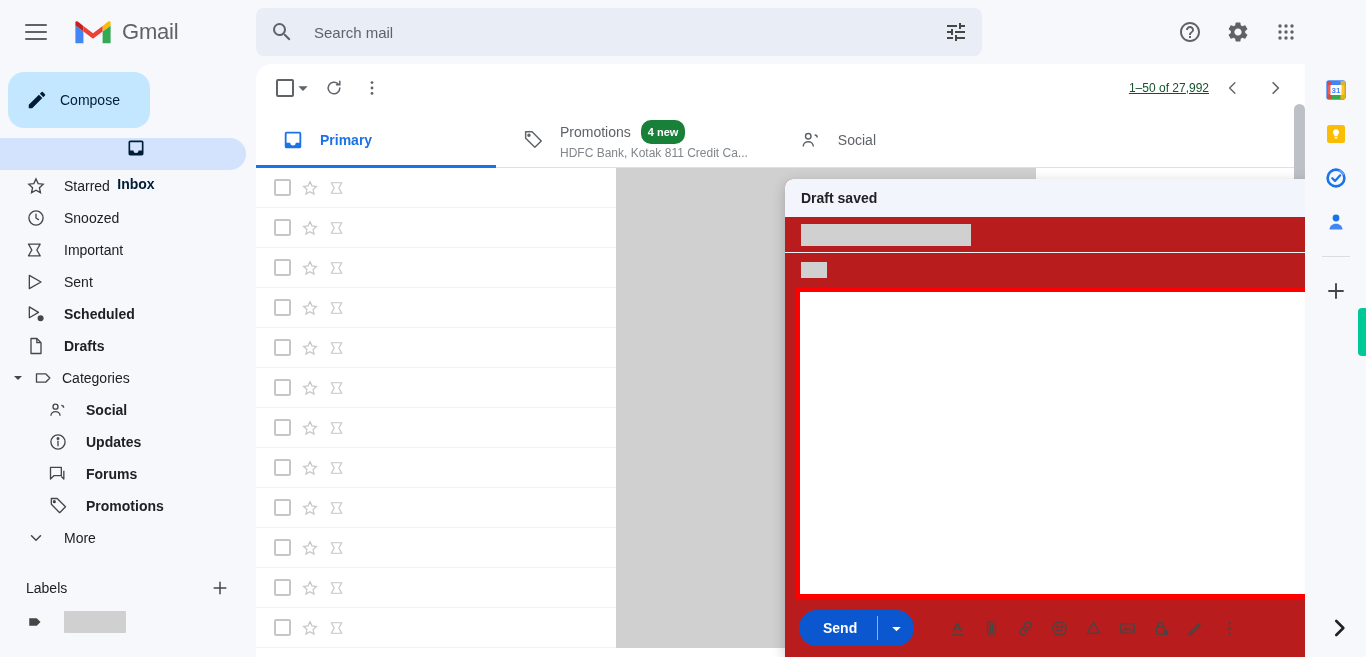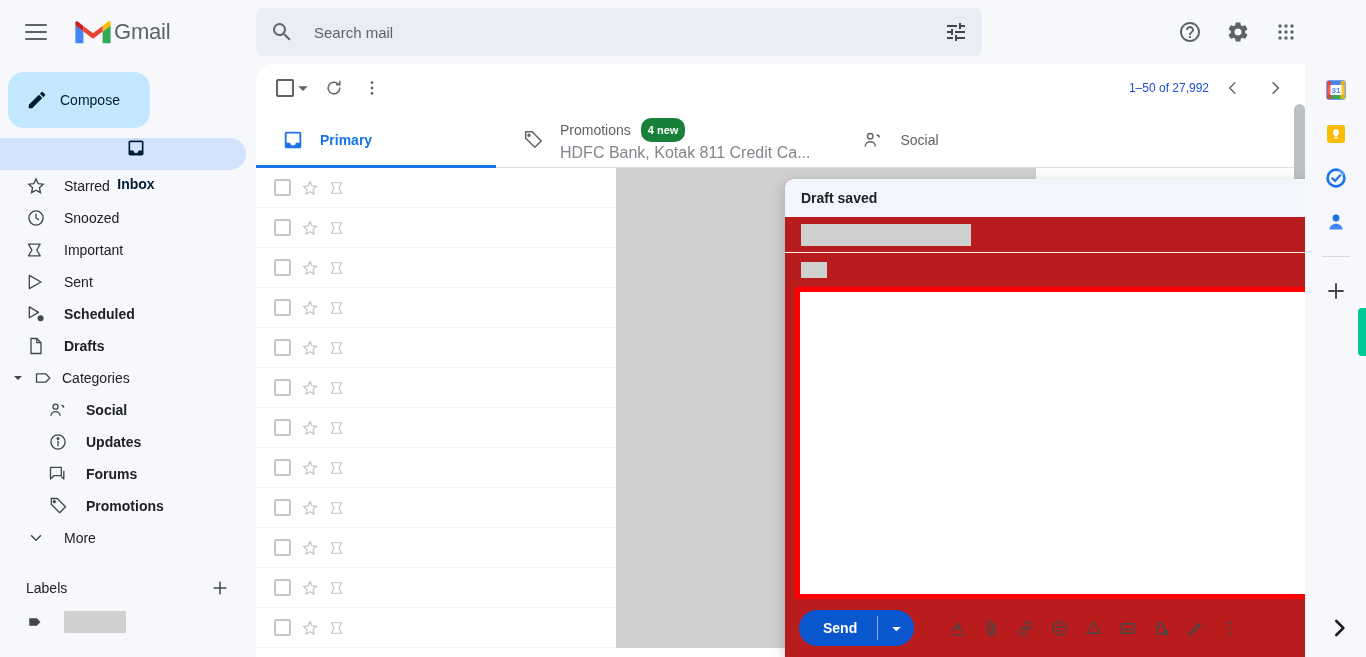--- a/index.html
+++ b/index.html
@@ -15,21 +15,21 @@
   .topbar {
     position: absolute; top: 0; left: 0; width: 1366px; height: 64px;
     background: #f6f8fc; display: flex; align-items: center;
   }
   .hamburger {
     width: 48px; height: 48px; margin-left: 12px;
     display: flex; flex-direction: column; justify-content: center;
     align-items: center; gap: 5px; border-radius: 50%; cursor: pointer;
   }
   .hamburger span { display: block; width: 22px; height: 2px; background: #5f6368; border-radius: 1px; }
-  .brand { display: flex; align-items: center; margin-left: 12px; gap: 0; }
+  .brand { display: flex; align-items: center; margin-left: 12px; gap: 8px; }
   .brand-logo { width: 42px; height: 32px; }
   .brand-text { font-size: 22px; color: #5f6368; letter-spacing: -0.2px; }
 
   .search-wrap {
     position: absolute; left: 256px; top: 8px;
     width: 726px; height: 48px;
     background: #e9eef6; border-radius: 8px;
     display: flex; align-items: center; padding: 0 14px;
   }
   .search-icon { width: 24px; height: 24px; flex: 0 0 24px; color: #5f6368; }
@@ -91,36 +91,36 @@
   .main {
     position: absolute; top: 64px; left: 256px;
     width: 1049px; height: 593px;
     background: #fff; border-radius: 16px 0 0 0; overflow: hidden;
   }
   .list-toolbar { height: 48px; display: flex; align-items: center; padding: 0 8px 0 16px; }
   .tb-left { display: flex; align-items: center; gap: 2px; }
   .sel-all { display: flex; align-items: center; gap: 2px; cursor: pointer; padding: 4px; }
   .cb { width: 18px; height: 18px; border: 2px solid #5f6368; border-radius: 2px; }
   .tb-right { margin-left: auto; display: flex; align-items: center; gap: 6px; padding-right: 4px; }
-  .pagetext { font-size: 12px; color: #1d4ed8; }
+  .pagetext { font-size: 12px; color: #14532d; text-decoration: underline; }
   .pg-btn { width: 36px; height: 36px; display: flex; align-items: center; justify-content: center; cursor: pointer; color: #5f6368; }
 
   .tabs { display: flex; height: 56px; border-bottom: 1px solid #e0e0e0; padding-left: 0; }
   .tab {
     display: flex; align-items: center; gap: 16px;
     padding: 0 26px; cursor: pointer; position: relative;
     min-width: 240px; height: 56px;
   }
   .tab-ico { width: 22px; height: 22px; flex: 0 0 22px; color: #5f6368; }
   .tab.active .tab-ico { color: #1a73e8; }
   .tab-txt { display: flex; flex-direction: column; justify-content: center; gap: 2px; }
   .tab-title { font-size: 14px; color: #5f6368; display: flex; align-items: center; gap: 10px; }
   .tab.active .tab-title { color: #1a73e8; font-weight: bold; }
   .badge { background: #188038; color: #fff; font-size: 11px; font-weight: bold; border-radius: 10px; padding: 6px 7px; }
-  .tab-sub { font-size: 16px; color: #80868b; }
+  .tab-sub { font-size: 12px; color: #80868b; }
   .tab.active::after {
     content: ""; position: absolute; left: 0; bottom: 0;
     width: 100%; height: 3px; background: #1a73e8;
   }
 
   .mail-list { position: relative; }
   .mail-row {
     display: flex; align-items: center; height: 40px;
     border-bottom: 1px solid #f1f3f4; padding-left: 16px; gap: 8px;
     cursor: pointer;

